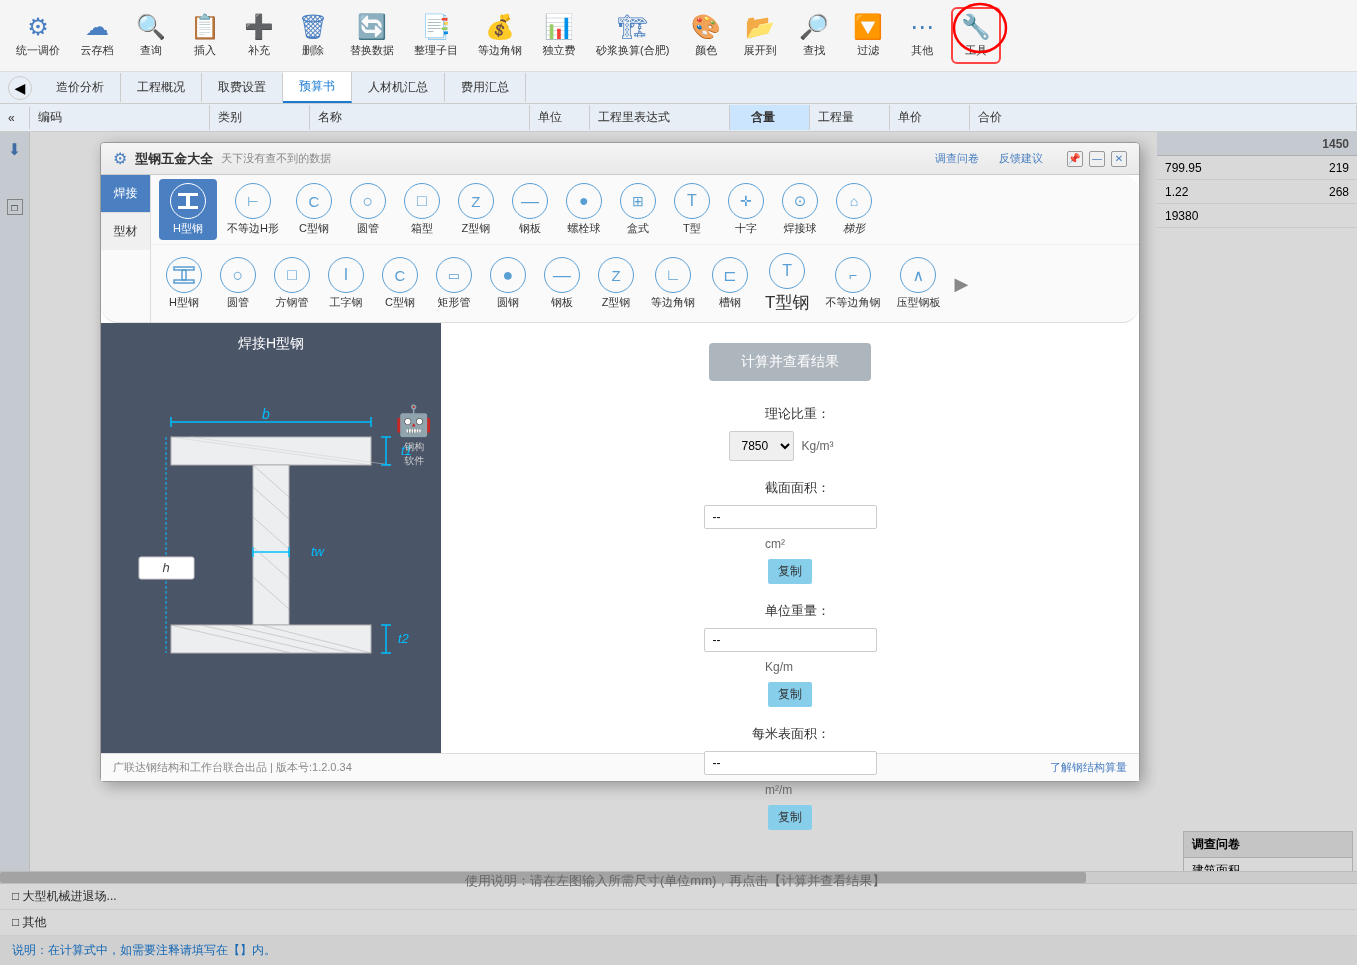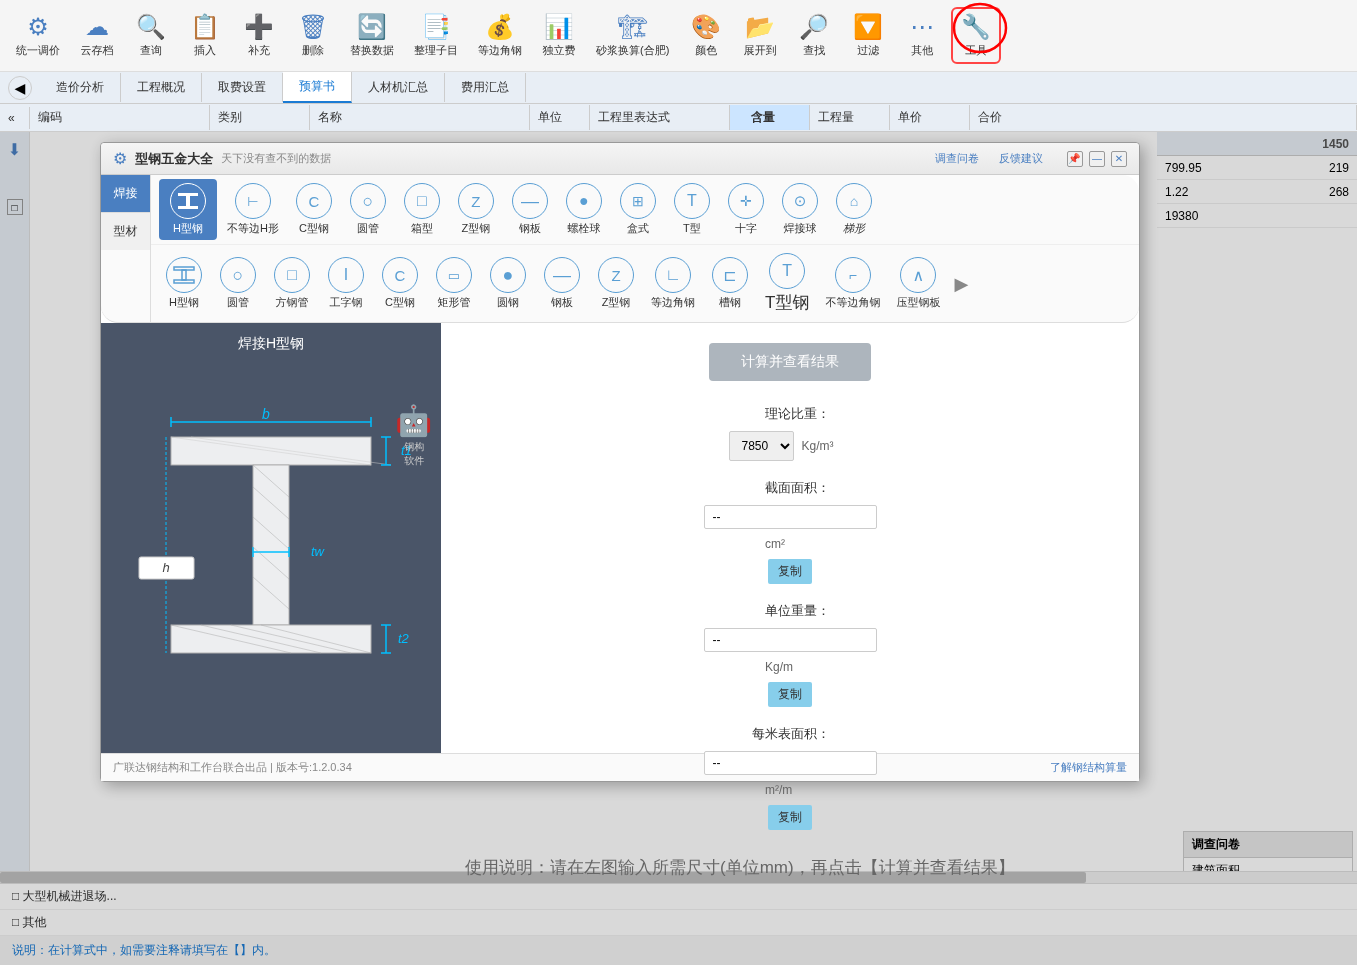--- a/index.html
+++ b/index.html
@@ -228,23 +228,23 @@
     .form-select {
       flex: 1;
       height: 30px;
       border: 1px solid #ccc;
       font-size: 12px;
       padding: 4px 8px;
       border-radius: 2px;
     }
 
     .usage-note {
-      font-size: 17px;
+      font-size: 13px;
       color: #666;
-      margin-top: 8px;
+      margin-top: 24px;
     }
 
     
     .dialog-footer {
       border-top: 1px solid #ddd;
       padding: 6px 12px;
       display: flex;
       align-items: center;
       justify-content: space-between;
       background: #fafafa;

